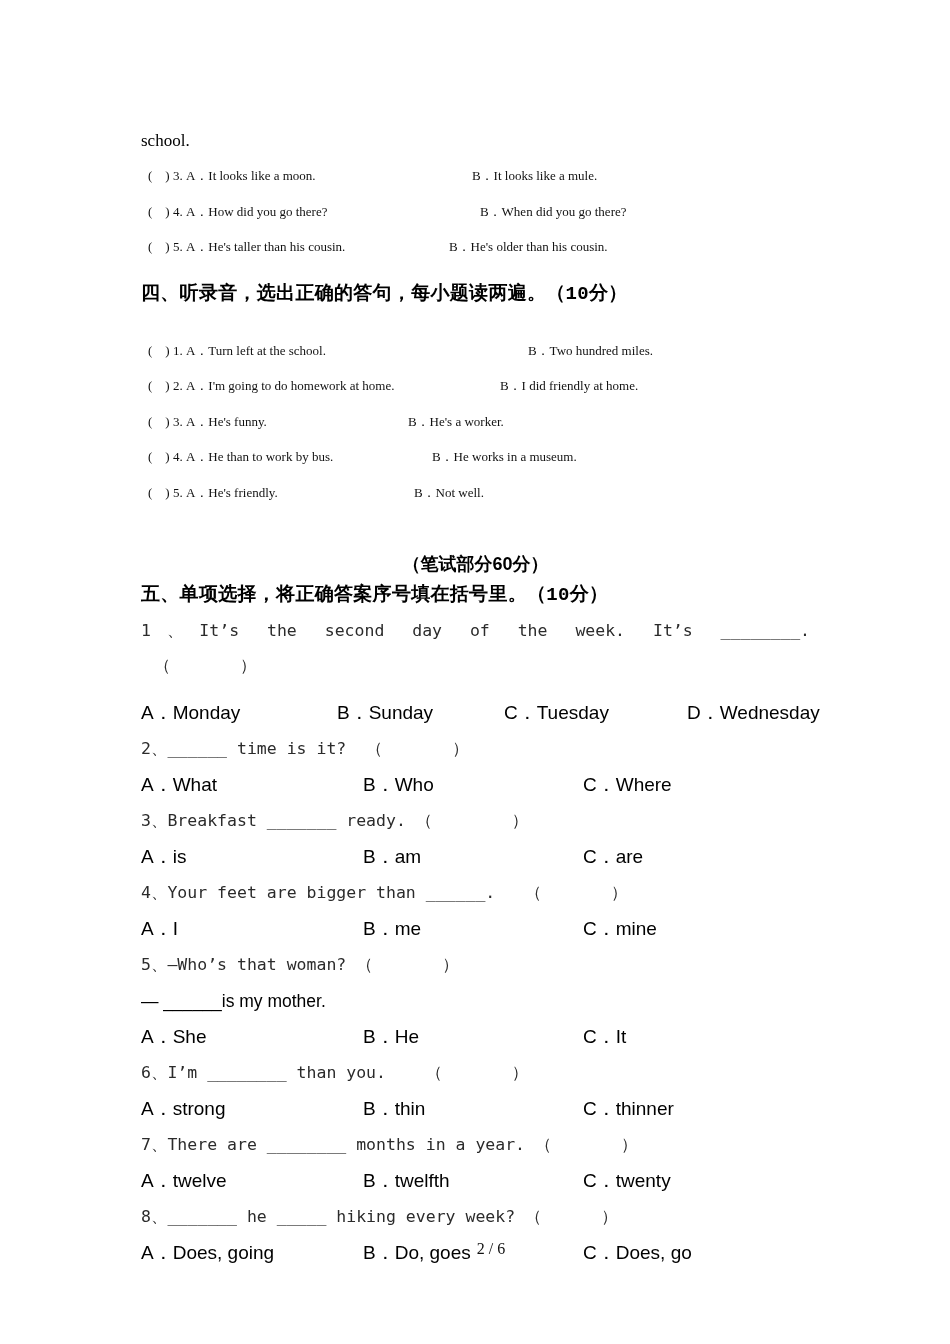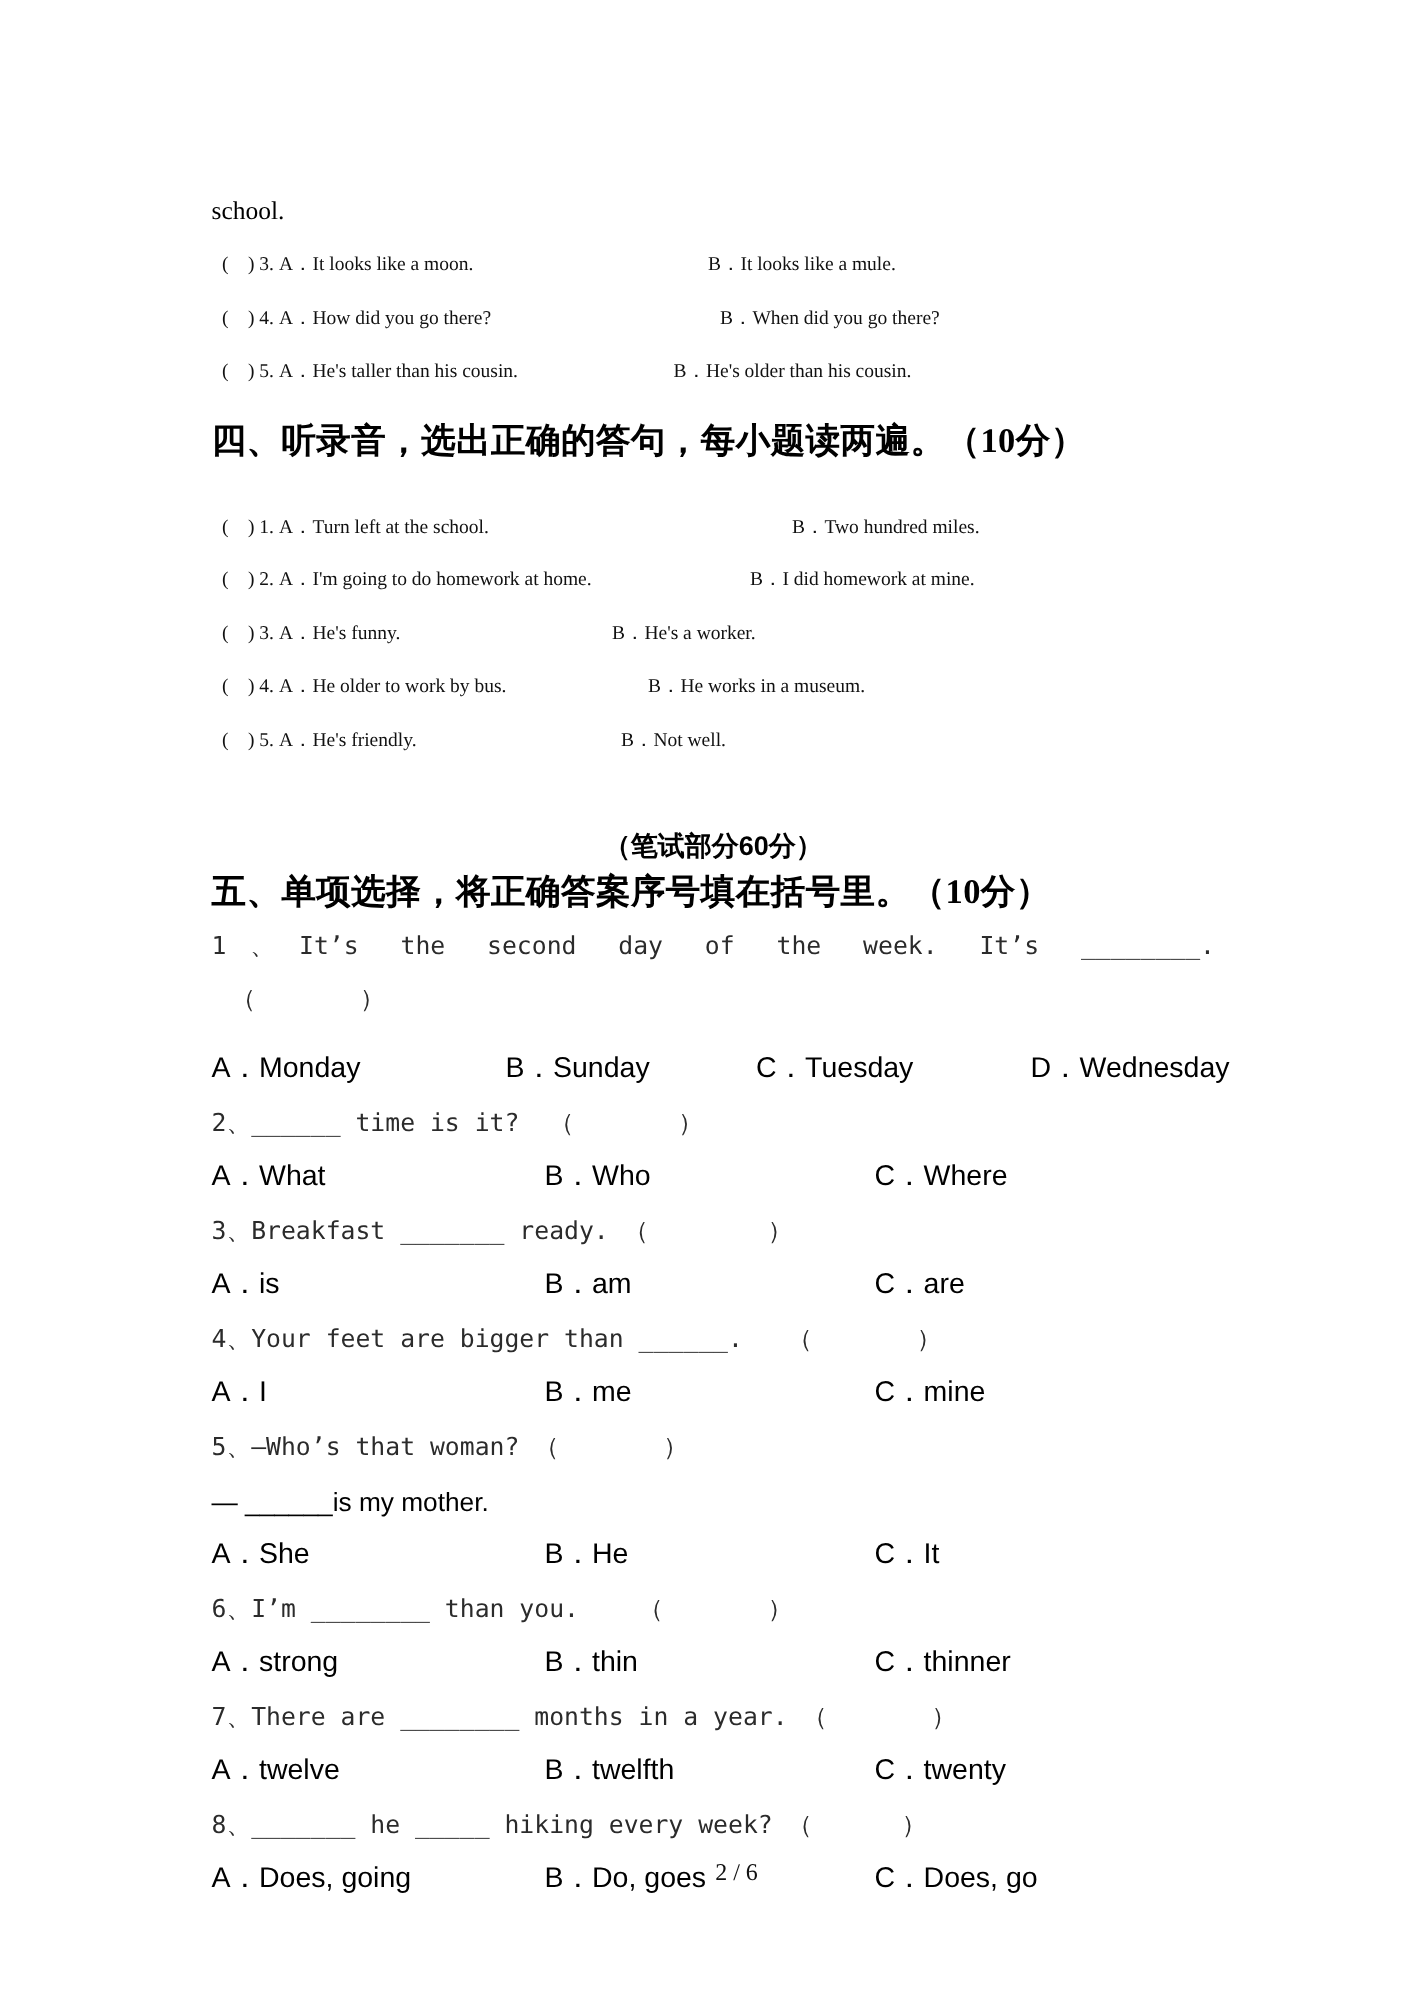--- a/index.html
+++ b/index.html
@@ -45,23 +45,23 @@
     line-height: 35px;
     white-space: pre;
   }
   .indent-item { padding-left: 7px; }
 
   .opt-a { display: inline-block; }
   .opt-b { display: inline-block; }
 
   
   .cn-heading {
-    font-family: Liberation Serif, serif;
+    font-family: Liberation Mono, monospace;
     font-weight: bold;
-    font-size: 23px;
+    font-size: 19px;
     line-height: 34px;
     white-space: pre;
     letter-spacing: 0.3px;
   }
   .cn-center {
     font-family: "Liberation Sans", "DejaVu Sans", sans-serif;
     font-weight: bold;
     font-size: 18px;
     line-height: 28px;
     text-align: center;
@@ -149,25 +149,25 @@
 
     <div class="gap-sm"></div>
 
     <div class="cn-heading">四、听录音，选出正确的答句，每小题读两遍。（10分）</div>
 
     <div class="gap-md"></div>
 
     <div>
       <div class="serif-line indent-item"><span>(    ) 1. </span><span class="opt-a" style="display:inline-block;width:342px">A．Turn left at the school.</span><span class="opt-b">B．Two hundred miles.</span></div>
 
-      <div class="serif-line indent-item"><span>(    ) 2. </span><span class="opt-a" style="display:inline-block;width:314px">A．I'm going to do homework at home.</span><span class="opt-b">B．I did homework at mine.</span></div>
+      <div class="serif-line indent-item"><span>(    ) 2. </span><span class="opt-a" style="display:inline-block;width:314px">A．I'm going to do homework at home.</span><span class="opt-b">B．I did friendly at home.</span></div>
 
       <div class="serif-line indent-item"><span>(    ) 3. </span><span class="opt-a" style="display:inline-block;width:222px">A．He's funny.</span><span class="opt-b">B．He's a worker.</span></div>
 
-      <div class="serif-line indent-item"><span>(    ) 4. </span><span class="opt-a" style="display:inline-block;width:246px">A．He older to work by bus.</span><span class="opt-b">B．He works in a museum.</span></div>
+      <div class="serif-line indent-item"><span>(    ) 4. </span><span class="opt-a" style="display:inline-block;width:246px">A．He than to work by bus.</span><span class="opt-b">B．He works in a museum.</span></div>
 
       <div class="serif-line indent-item"><span>(    ) 5. </span><span class="opt-a" style="display:inline-block;width:228px">A．He's friendly.</span><span class="opt-b">B．Not well.</span></div>
     </div>
 
     <div class="gap-lg"></div>
 
     <div class="cn-center">（笔试部分60分）</div>
 
     <div class="cn-heading">五、单项选择，将正确答案序号填在括号里。（10分）</div>
 

